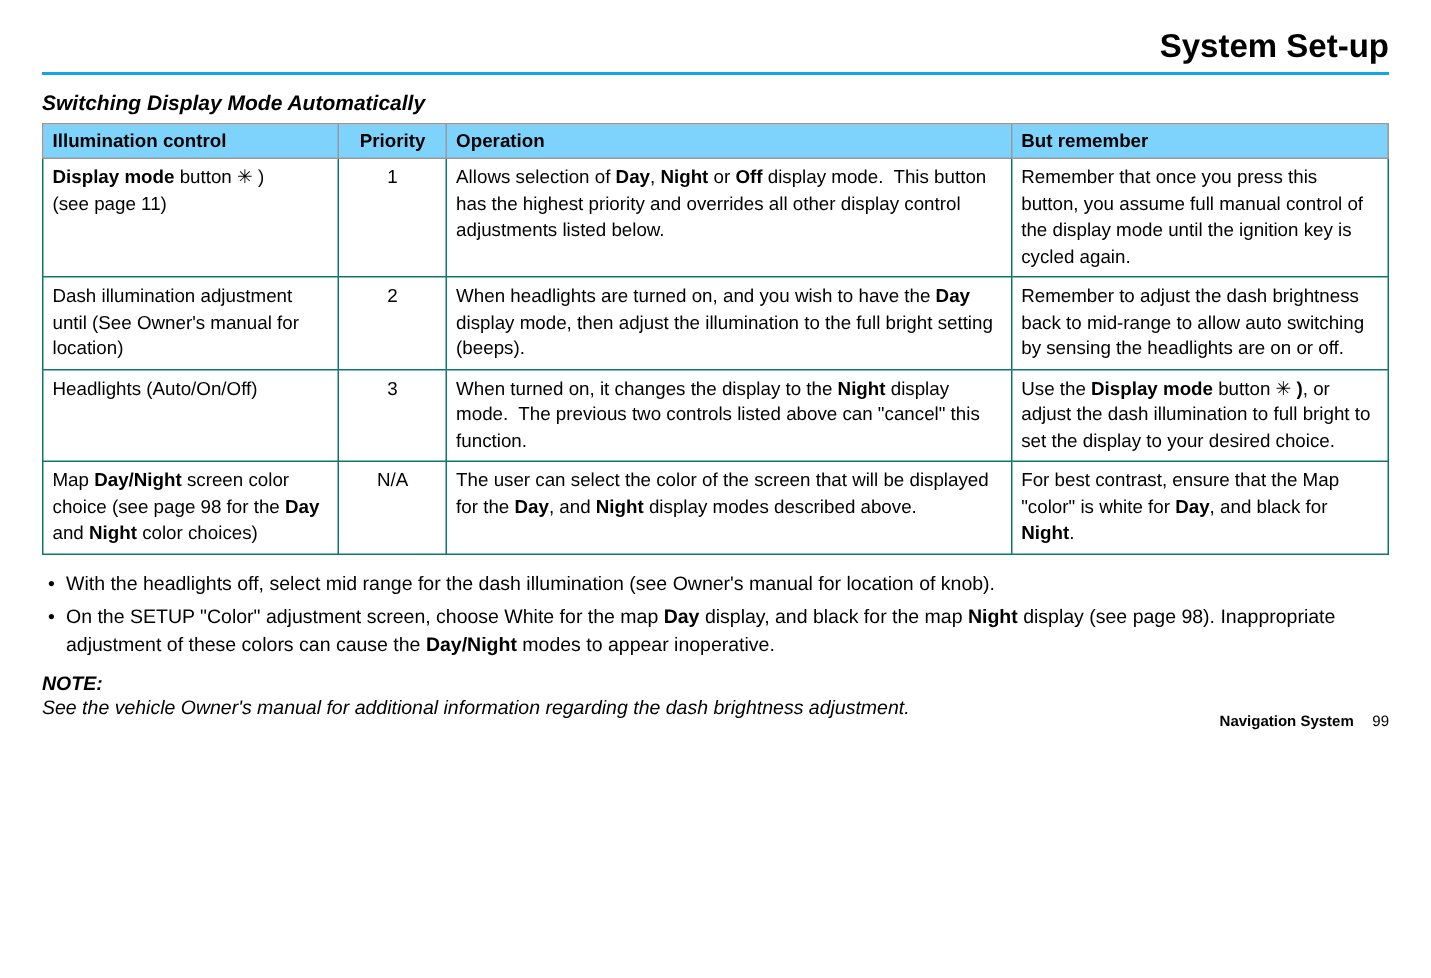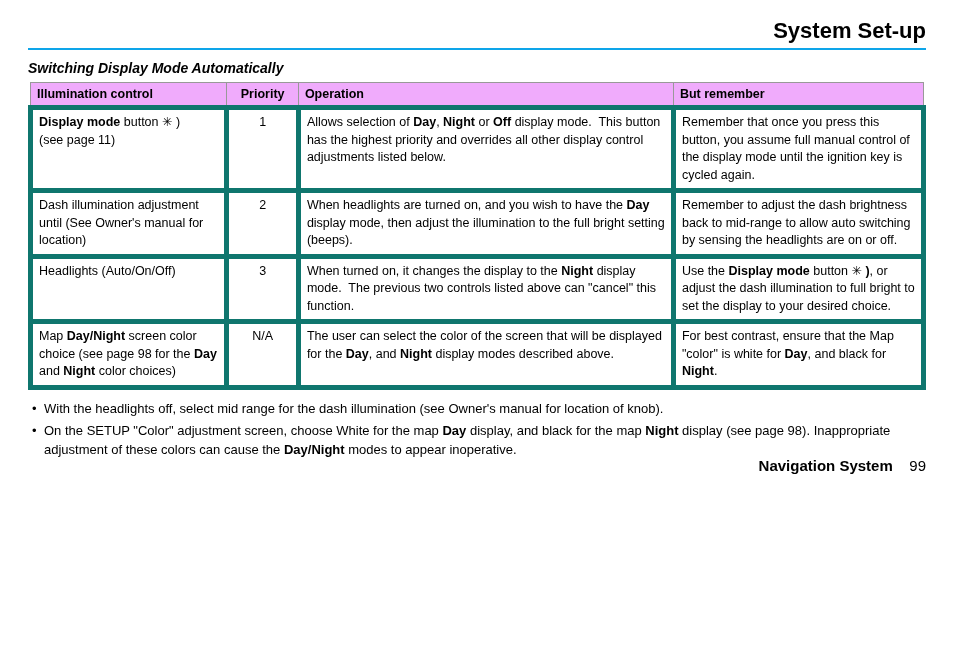--- a/index.html
+++ b/index.html
@@ -31,29 +31,29 @@
       font-size: 14px;
       margin-bottom: 6px;
     }
     table {
       width: 100%;
       border-collapse: collapse;
       margin-bottom: 10px;
       font-size: 12.5px;
     }
     table th {
-      background: #f0abfc;
+      background: #7dd3fc;
       border: 1px solid #999;
       padding: 4px 6px;
       text-align: left;
       font-weight: bold;
       font-size: 12.5px;
     }
     table td {
-      border: 5px solid #0f766e;
+      border: 1px solid #0f766e;
       padding: 4px 6px;
       vertical-align: top;
       line-height: 1.4;
     }
     .col-illum { width: 22%; }
     .col-priority { width: 8%; text-align: center; }
     .col-operation { width: 42%; }
     .col-remember { width: 28%; }
     td.priority-cell { text-align: center; }
     .bold { font-weight: bold; }
@@ -89,21 +89,21 @@
     }
     .note-text {
       font-style: italic;
       font-size: 13px;
       line-height: 1.4;
     }
     .footer {
       position: absolute;
       bottom: 12px;
       right: 28px;
-      font-size: 15px;
+      font-size: 10px;
       font-weight: bold;
     }
     .footer-nav {
       font-weight: bold;
     }
     .footer-page {
       font-weight: normal;
       margin-left: 4px;
     }
   </style>
@@ -152,18 +152,22 @@
       </tr>
     </tbody>
   </table>
 
 
   <ul class="bullet-list">
     <li>With the headlights off, select mid range for the dash illumination (see Owner's manual for location of knob).</li>
     <li>On the SETUP "Color" adjustment screen, choose White for the map <span class="bold">Day</span> display, and black for the map <span class="bold">Night</span> display (see page 98). Inappropriate adjustment of these colors can cause the <span class="bold">Day/Night</span> modes to appear inoperative.</li>
   </ul>
 
+  <div class="note-section">
+    <span class="note-title">NOTE:</span><br>
+    <span class="note-text">See the vehicle Owner's manual for additional information regarding the dash brightness adjustment.</span>
+  </div>
 
   <div class="footer">
     <span class="footer-nav">Navigation System</span>&nbsp;&nbsp;&nbsp;<span class="footer-page">99</span>
   </div>
 
 </div>
 
 </body></html>

